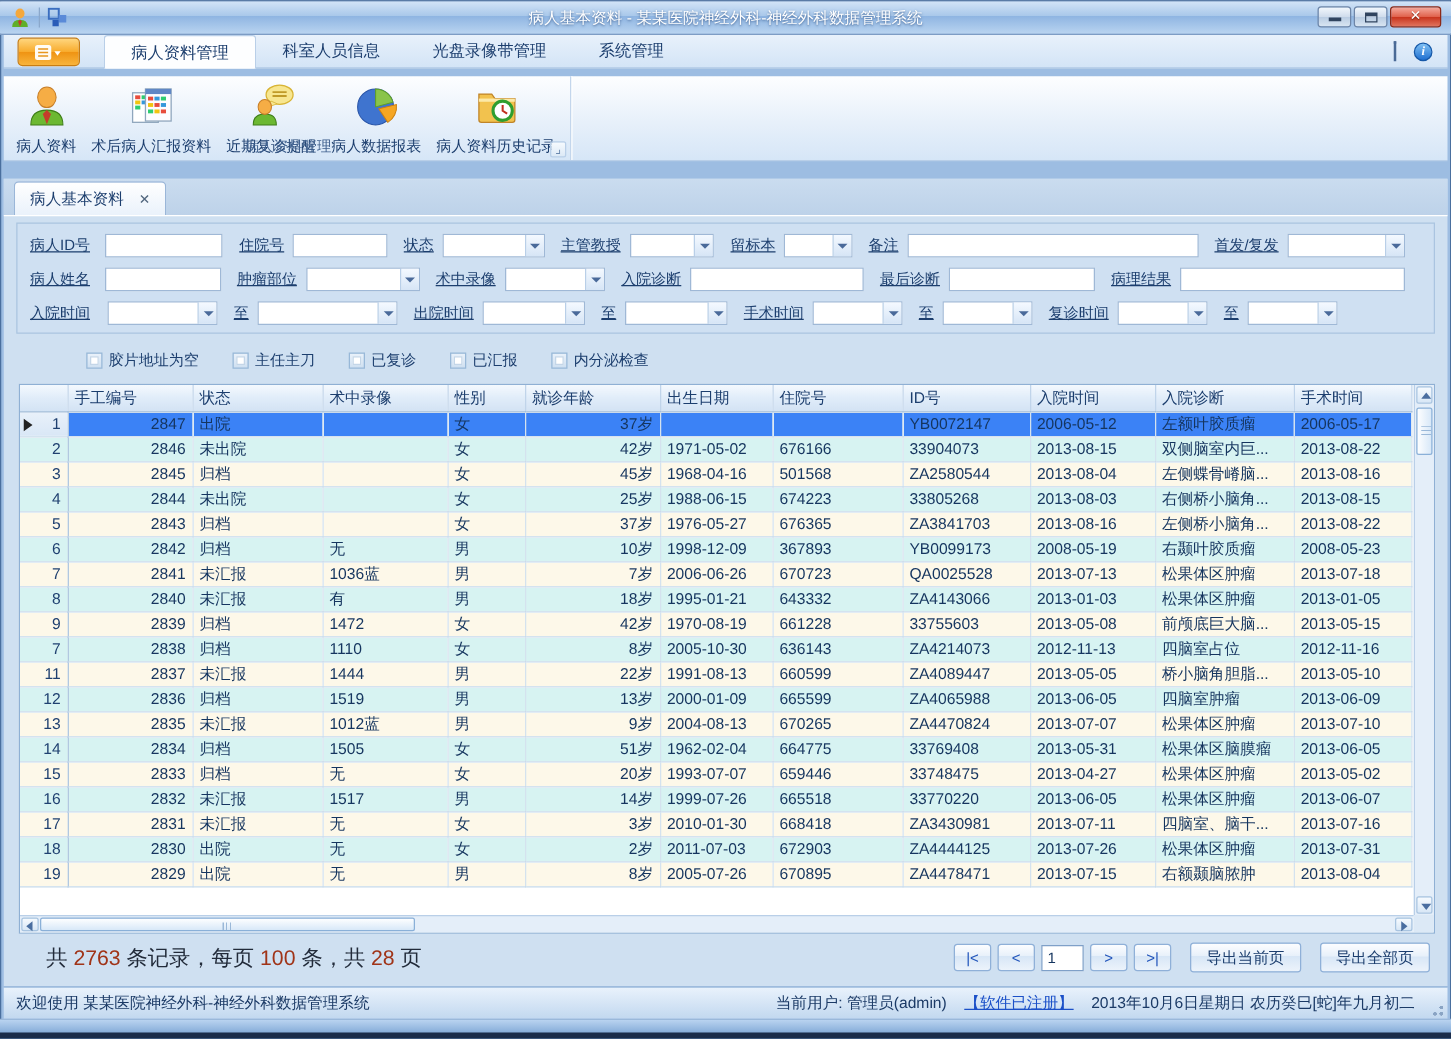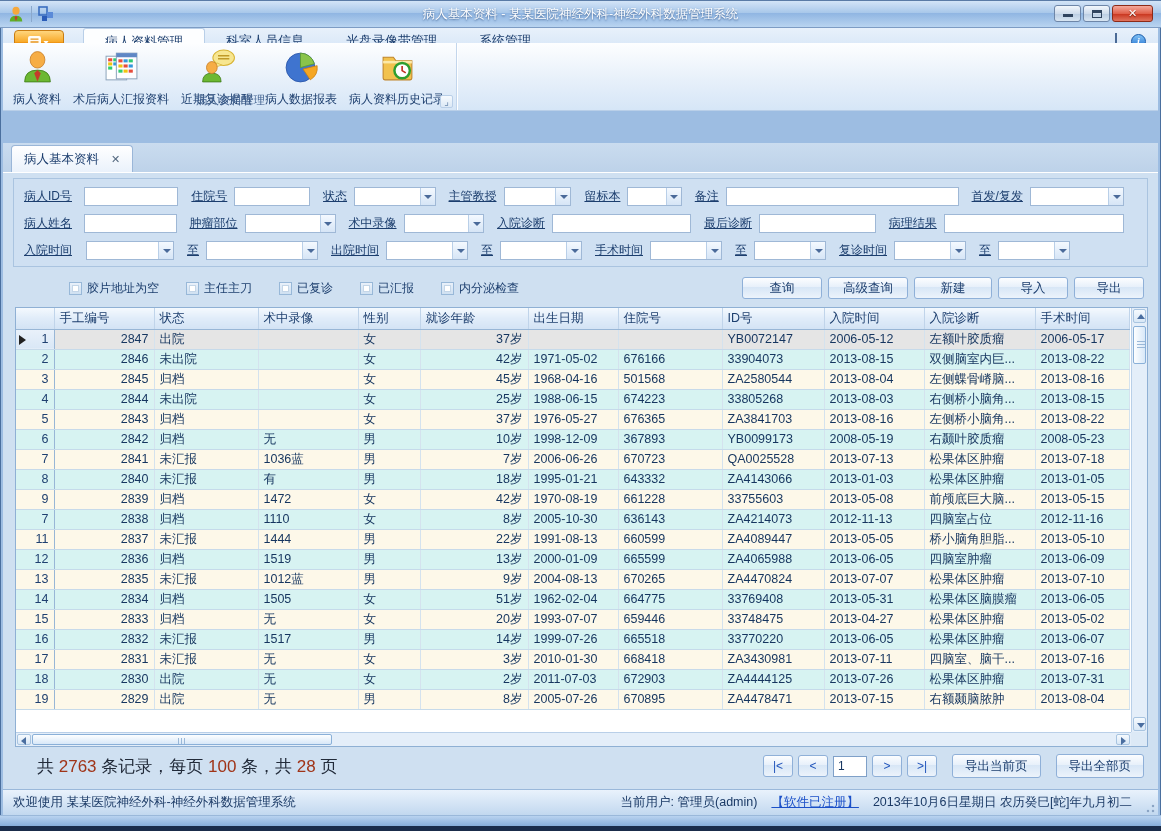--- a/index.html
+++ b/index.html
@@ -56,21 +56,21 @@
   }
   .tabrow-right { position:absolute; right:12px; top:6px; display:flex; align-items:center; gap:14px; }
   .chev-up { width:8px; height:8px; border-left:2px solid #4a6a96; border-top:2px solid #4a6a96; transform:rotate(45deg); margin-top:4px; }
   .info-circle {
     width:15px; height:15px; border-radius:50%; border:1px solid #1558a8;
     background:linear-gradient(#7fc0f4,#1f6fd0); color:#fff; font:bold italic 10px "Liberation Serif",serif;
     text-align:center; line-height:14px;
   }
   
   .ribbon {
-    position:absolute; top:43px; left:3px; right:3px; height:68px;
+    position:absolute; top:61px; left:3px; right:3px; height:68px;
     background:linear-gradient(#fdfeff,#e7f0fa 55%,#d6e6f7);
     border-bottom:1px solid #b9cfe8;
   }
   .rgroup { position:absolute; left:2px; top:0; bottom:0; width:452px; border-right:1px solid #c3d6ec; box-shadow:1px 0 0 #ffffff; }
   .rbtns { display:flex; padding:3px 2px 0 2px; }
   .rbtn { display:flex; flex-direction:column; align-items:center; padding:2px 6px 0 6px; border-radius:3px; }
   .rbtn svg { width:37px; height:37px; }
   .rbtn .rlabel { margin-top:3px; font-size:12px; color:#1c3e6e; white-space:nowrap; }
   .rgroup-footer {
     position:absolute; left:0; right:0; bottom:1px; height:17px;
@@ -157,21 +157,21 @@
     border-right:1px solid #c0d4ea; border-bottom:1px solid #98b6d6;
     font-weight:normal; text-align:left; padding:0 5px; font-size:12.5px; color:#1c3e6e;
     white-space:nowrap; overflow:hidden;
   }
   .grid td {
     height:20px; border-right:1px solid #d4e2ee; border-bottom:1px solid #c6daea;
     padding:0 5px; font-size:12.5px; color:#15355f; white-space:nowrap; overflow:hidden;
   }
   .grid tr.odd  td { background:#fdf8e9; }
   .grid tr.even td { background:#d7f3f2; }
-  .grid tr.selected td { background:#e5e5e5; }
+  .grid tr.selected td { background:#3b82f6; }
   .grid td.ind, .grid tr.selected td.ind {
     background:linear-gradient(#e9f1fa,#d9e7f6);
     border-right:1px solid #98b6d6; color:#1f4070; text-align:right; position:relative;
   }
   .grid td.ra { text-align:right; }
   .sel-arrow { position:absolute; left:3px; top:5px; width:0; height:0; border:5px solid transparent; border-left:7px solid #222; }
   
   .vsb { position:absolute; top:0; right:0; bottom:14px; width:16px; background:#e4eef9; border-left:1px solid #b9cfe8; }
   .hsb { position:absolute; left:0; right:16px; bottom:0; height:14px; background:#e4eef9; border-top:1px solid #b9cfe8; }
   .sbtn { position:absolute; background:linear-gradient(#f6fafe,#d8e7f6); border:1px solid #a8c4e0; border-radius:2px; }
@@ -489,27 +489,20 @@
         </span>
         <span class="chk" data-name="checkbox-reported">
           <span class="cbox" data-name="checkbox-box"></span>
           <span data-name="checkbox-label">已汇报</span>
         </span>
         <span class="chk" data-name="checkbox-endocrine-exam">
           <span class="cbox" data-name="checkbox-box"></span>
           <span data-name="checkbox-label">内分泌检查</span>
         </span>
       </span>
-    <span id="act-zone" style="display:flex;margin-left:auto" data-name="action-buttons">
-        <span class="abtn" data-name="search-button">查询</span>
-        <span class="abtn" data-name="advanced-search-button">高级查询</span>
-        <span class="abtn" data-name="new-button">新建</span>
-        <span class="abtn" data-name="import-button">导入</span>
-        <span class="abtn" data-name="export-button">导出</span>
-      </span>
   </div>
 
   <div class="gridwrap" data-name="patients-grid">
     <table class="grid" data-name="patients-table">
       <colgroup id="grid-cols">
           <col style="width: 38px;">
           <col style="width: 100px;">
           <col style="width: 104px;">
           <col style="width: 100px;">
           <col style="width: 62px;">

